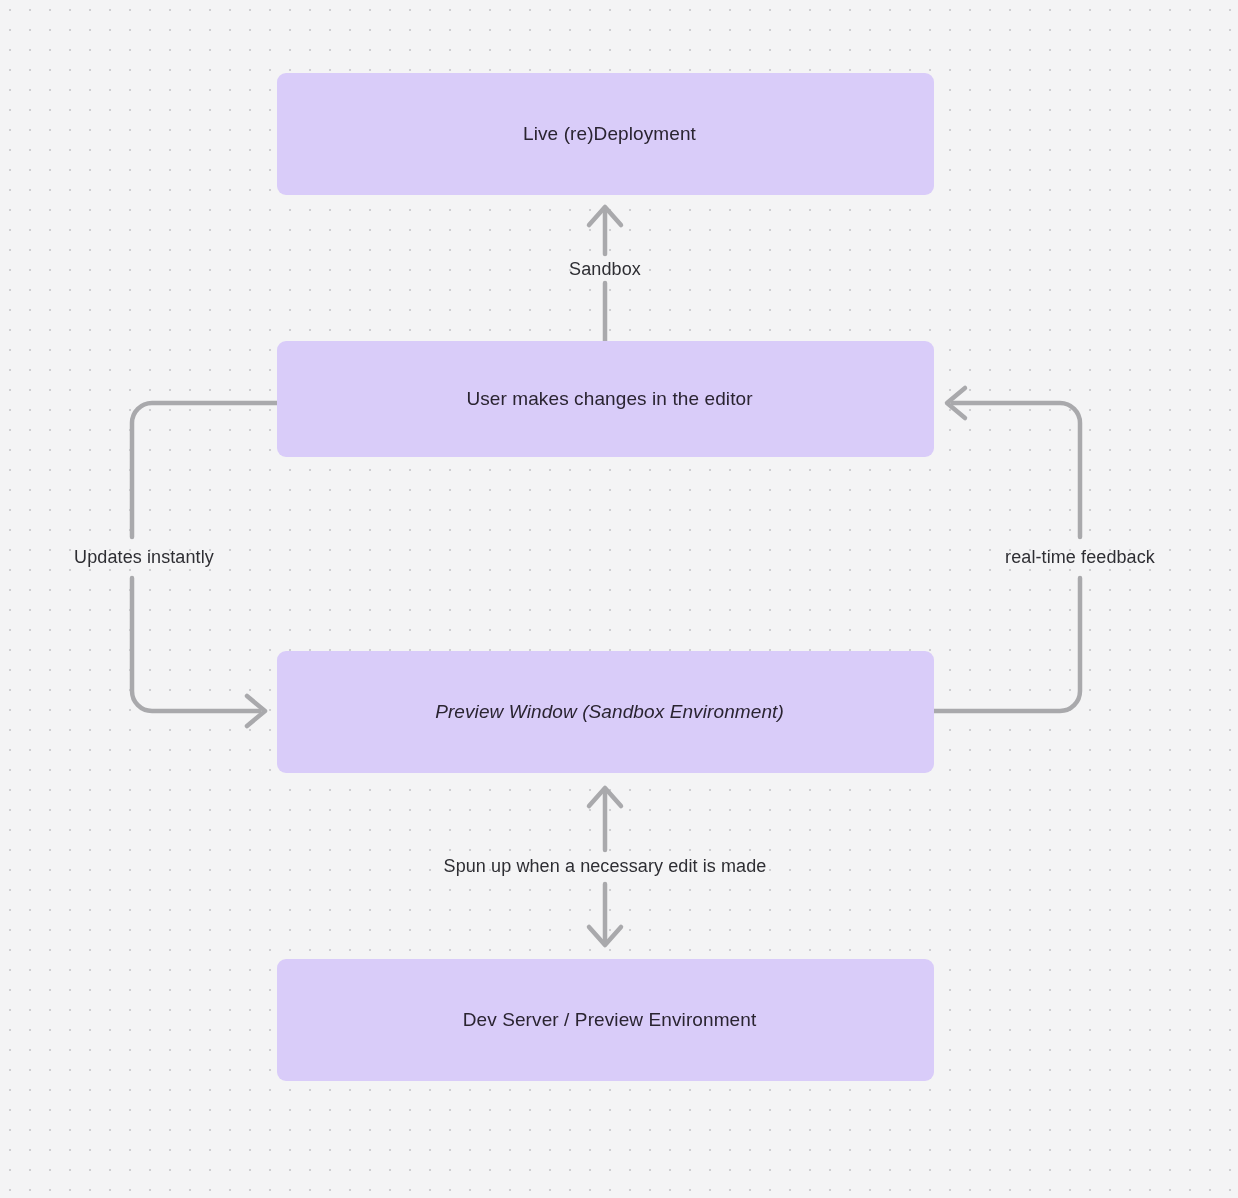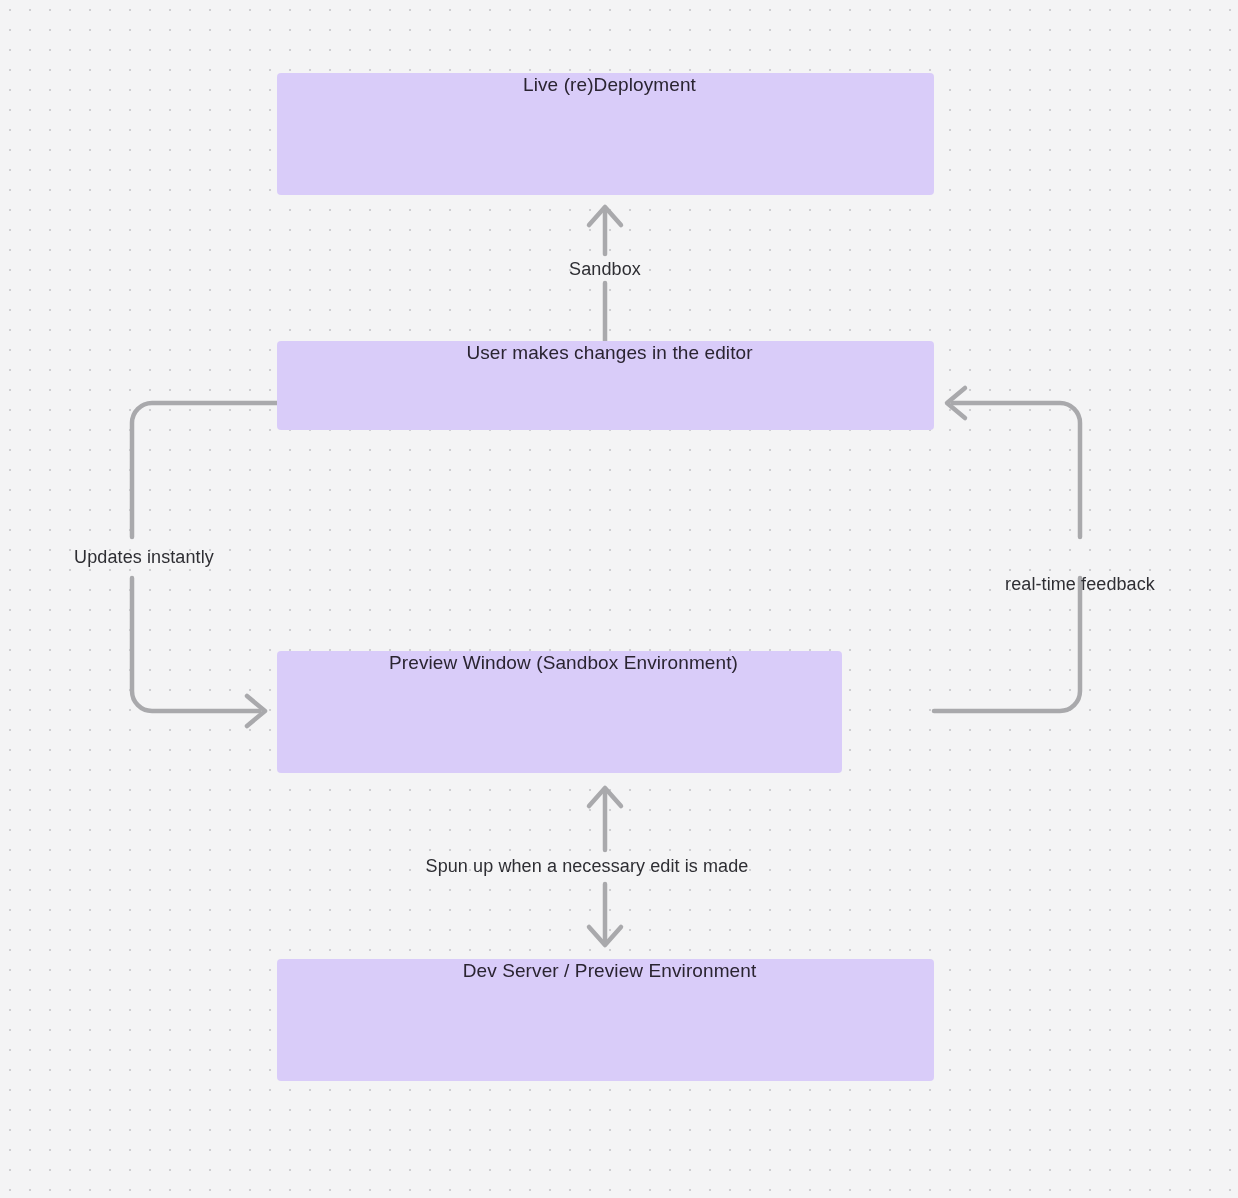--- a/index.html
+++ b/index.html
@@ -22,23 +22,23 @@
     position: absolute;
     inset: 0;
     width: 1238px;
     height: 1198px;
     pointer-events: none;
   }
   .node {
     position: absolute;
     box-sizing: border-box;
     background: #d9ccf9;
-    border-radius: 4px;
+    border-radius: 9px;
     display: flex;
-    align-items: flex-start;
+    align-items: center;
     justify-content: center;
     color: #2a2431;
     font-size: 19px;
     letter-spacing: 0.1px;
     padding-left: 8px;
   }
   .node-label {
     text-align: center;
     line-height: 1.3;
     padding: 0 14px;
@@ -87,33 +87,33 @@
         <path d="M605,884 L605,944"></path>
         <path d="M589,927 L605,945 L621,927"></path>
       </g>
     </g>
   </svg>
 
   <div class="node" style="left:277px; top:73px; width:657px; height:122px;">
     <span class="node-label">Live (re)Deployment</span>
   </div>
 
-  <div class="node" style="left:277px; top:341px; width:657px; height:89px;">
+  <div class="node" style="left:277px; top:341px; width:657px; height:116px;">
     <span class="node-label">User makes changes in the editor</span>
   </div>
 
-  <div class="node" style="left:277px; top:651px; width:565px; height:122px;">
+  <div class="node" style="left:277px; top:651px; width:657px; height:122px;font-style:italic;">
     <span class="node-label">Preview Window (Sandbox Environment)</span>
   </div>
 
   <div class="node" style="left:277px; top:959px; width:657px; height:122px;">
     <span class="node-label">Dev Server / Preview Environment</span>
   </div>
 
   <div class="edge-label center" style="left:605px; top:269px;">Sandbox</div>
 
   <div class="edge-label center" style="left:144px; top:557px;">Updates instantly</div>
 
-  <div class="edge-label center" style="left:1080px; top:557px;margin-top:27px;">real-time feedback</div>
+  <div class="edge-label center" style="left:1080px; top:557px;">real-time feedback</div>
 
-  <div class="edge-label center" style="left:587px; top:866px;text-align:right;">Spun up when a necessary edit is made</div>
+  <div class="edge-label center" style="left:605px; top:866px;text-align:right;">Spun up when a necessary edit is made</div>
 
 </div>
 
 </body></html>

